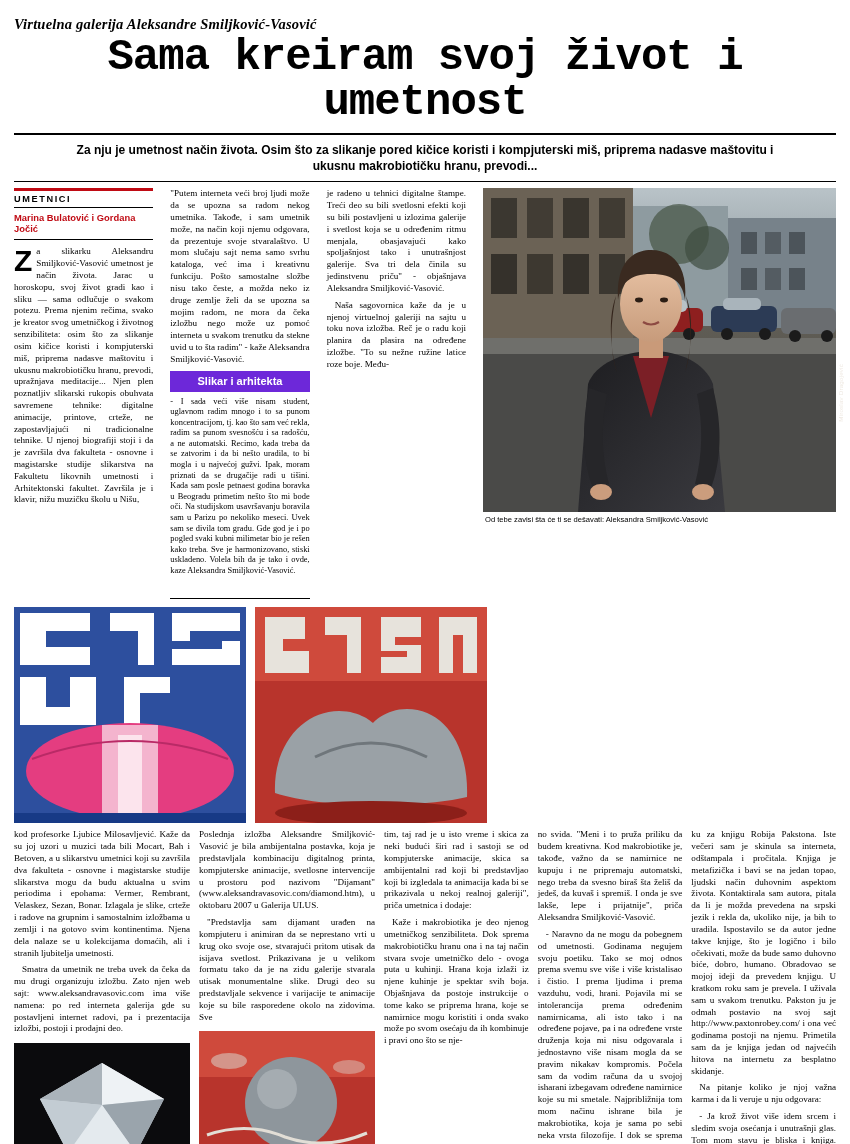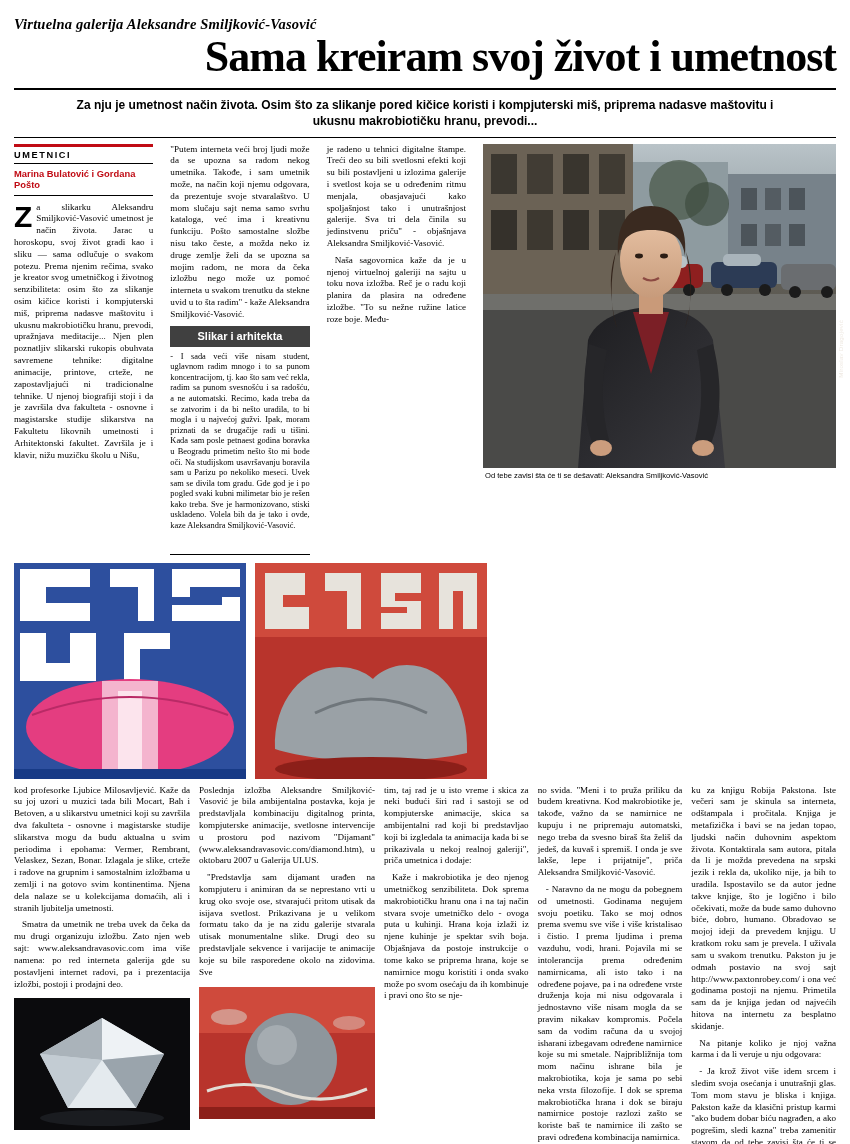--- a/index.html
+++ b/index.html
@@ -18,22 +18,22 @@
   
   .kicker {
     text-align:left;
     font-style: italic;
     font-weight: bold;
     font-size: 14.5px;
     letter-spacing: .2px;
     margin: 6px 0 2px;
   }
   .headline {
-    text-align:right;
-    font-family: Liberation Serif, serif;
+    text-align:center;
+    font-family: Liberation Mono, monospace;
     font-weight: bold;
     font-size: 44px;
     line-height: 1.02;
     letter-spacing: -1px;
     margin: 2px 0 8px;
   }
   .rule-thick { height:2px; background:#000; margin: 2px 0 8px; }
   .standfirst {
     font-family: "Liberation Sans", sans-serif;
     font-weight: bold;
@@ -89,21 +89,21 @@
     float:left;
     font-family:"Liberation Sans", sans-serif;
     font-weight:bold;
     font-size:30px;
     line-height:26px;
     padding: 2px 4px 0 0;
   }
 
   
   .subhead {
-    background:#404040;
+    background:#6d28d9;
     color:#fff;
     font-family:"Liberation Sans", sans-serif;
     font-weight:bold;
     font-size:11px;
     text-align:center;
     padding: 4px 0 5px;
     margin: 2px 0 5px;
   }
   .sub-body {
     font-size: 8.4px;
@@ -157,21 +157,21 @@
   <div class="rule-thick"></div>
   <div class="standfirst">Za nju je umetnost način života. Osim što za slikanje pored kičice koristi i kompjuterski miš, priprema nadasve maštovitu i ukusnu makrobiotičku hranu, prevodi...</div>
   <div class="rule-thin"></div>
 
   <div class="cols">
 
     <div class="col">
       <div class="umetnici-wrap">
         <div class="red-bar"></div>
         <div class="umetnici">UMETNICI</div>
-        <div class="authors">Marina Bulatović i Gordana Pošto</div>
+        <div class="authors">Marina Bulatović i Gordana Jočić</div>
       </div>
       <div class="body-text">
         <p class="dropcap">Za slikarku Aleksandru Smiljković-Vasović umetnost je način života. Jarac u horoskopu, svoj život gradi kao i sliku — sama odlučuje o svakom potezu. Prema njenim rečima, svako je kreator svog umetničkog i životnog senzibiliteta: osim što za slikanje osim kičice koristi i kompjuterski miš, priprema nadasve maštovitu i ukusnu makrobiotičku hranu, prevodi, upražnjava meditacije... Njen plen poznatljiv slikarski rukopis obuhvata savremene tehnike: digitalne animacije, printove, crteže, ne zapostavljajući ni tradicionalne tehnike. U njenoj biografiji stoji i da je završila dva fakulteta - osnovne i magistarske studije slikarstva na Fakultetu likovnih umetnosti i Arhitektonski fakultet. Završila je i klavir, nižu muzičku školu u Nišu,</p>
       </div>
     </div>
 
     <div class="col">
       <div class="body-text">
         <p>"Putem interneta veći broj ljudi može da se upozna sa radom nekog umetnika. Takođe, i sam umetnik može, na način koji njemu odgovara, da prezentuje svoje stvaralaštvo. U mom slučaju sajt nema samo svrhu kataloga, već ima i kreativnu funkciju. Pošto samostalne složbe nisu tako česte, a možda neko iz druge zemlje želi da se upozna sa mojim radom, ne mora da čeka izložbu nego može uz pomoć interneta u svakom trenutku da stekne uvid u to šta radim" - kaže Aleksandra Smiljković-Vasović.</p>
       </div>

